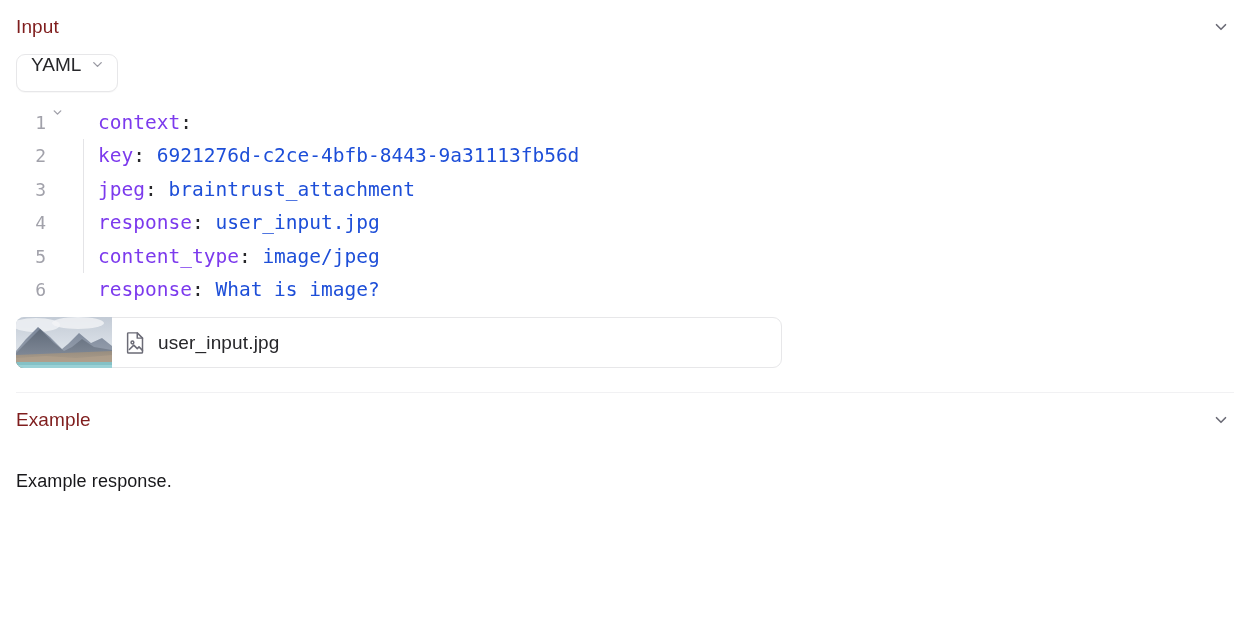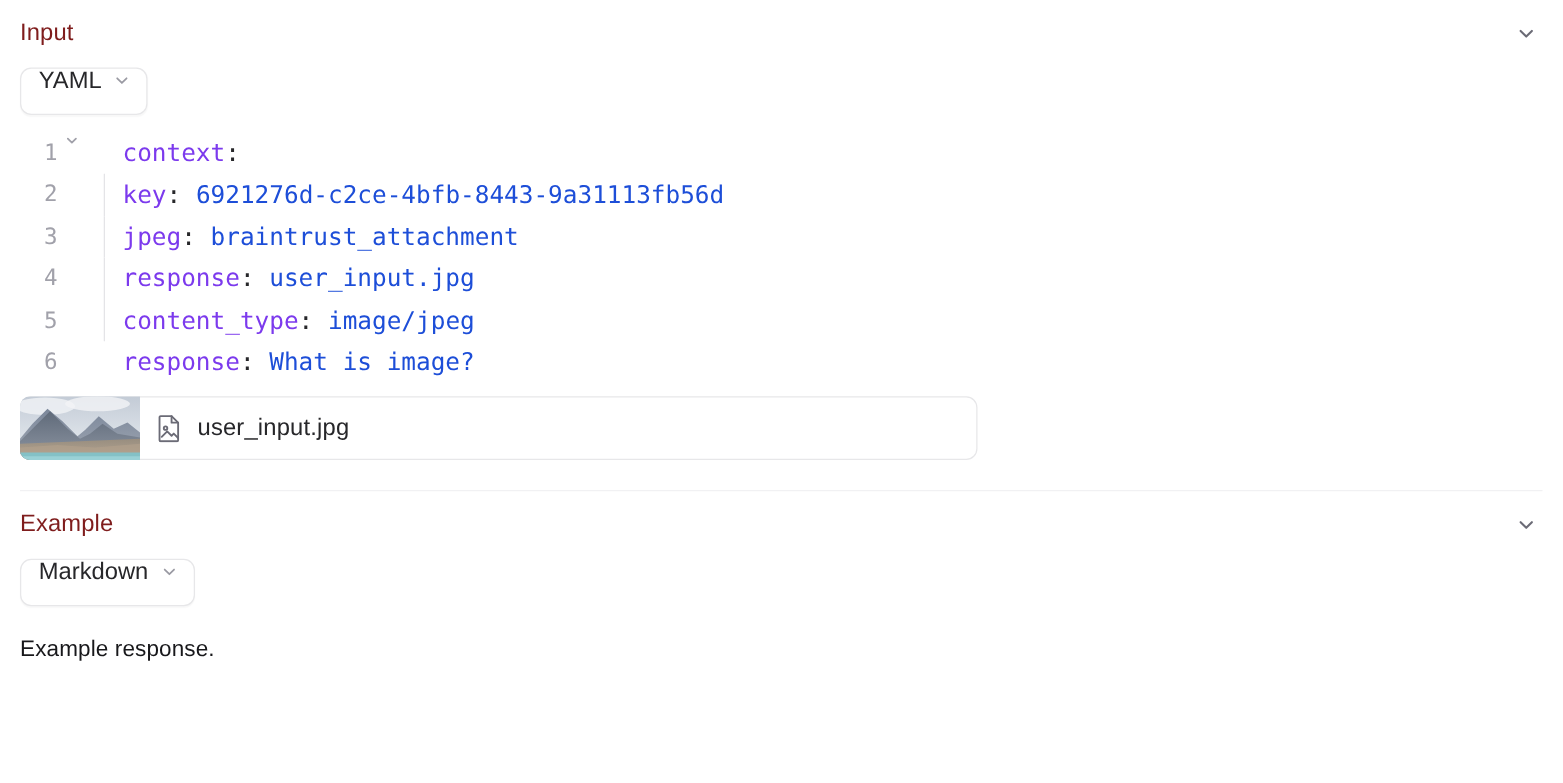--- a/index.html
+++ b/index.html
@@ -305,25 +305,17 @@
 
   <div class="section-header">
     <span class="section-title">Example</span>
     <span class="collapse-btn">
       <svg class="chev-svg" width="18" height="18" viewBox="0 0 24 24" fill="none" stroke="#6b6b76" stroke-width="2.2" stroke-linecap="round" stroke-linejoin="round">
         <polyline points="6 9 12 15 18 9"></polyline>
       </svg>
     </span>
   </div>
 
-  <div class="format-row">
-    <div class="format-pill">
-      <span class="format-pill-label">Markdown</span>
-      <svg width="15" height="15" viewBox="0 0 24 24" fill="none" stroke="#9a9aa3" stroke-width="2.2" stroke-linecap="round" stroke-linejoin="round">
-        <polyline points="6 9 12 15 18 9"></polyline>
-      </svg>
-    </div>
-  </div>
 
   <div class="output-body">
     <span>Example response.</span>
   </div>
 </div>
 
 </body></html>

